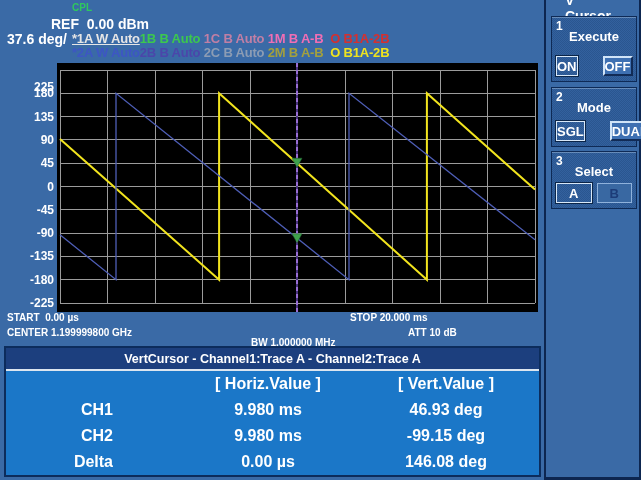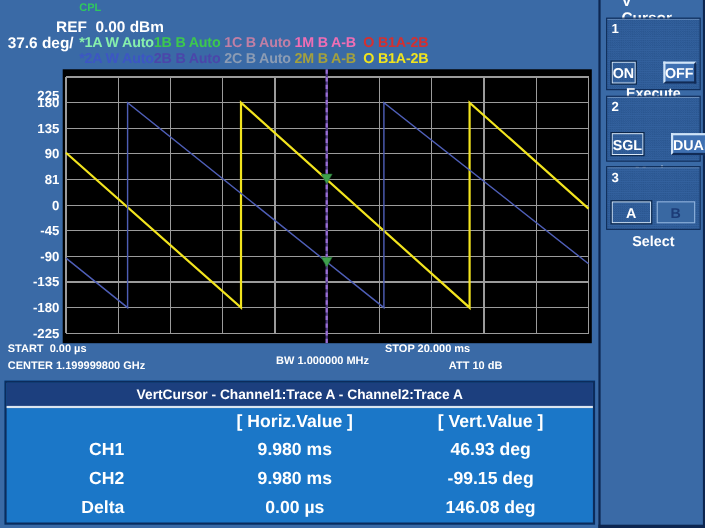--- a/index.html
+++ b/index.html
@@ -17,21 +17,21 @@
   #trow0{top:31px;}
   #trow1{top:45px;}
   
   .plot{left:57px;top:63px;width:481px;height:249px;background:#000;}
   .ylab{position:absolute;left:14px;width:40px;text-align:right;font-size:12px;line-height:14px;}
   
   .fr{font-size:10px;white-space:pre;}
   #f-start{left:7px;top:312px;}
   #f-stop{left:350px;top:312px;}
   #f-center{left:7px;top:327px;}
-  #f-bw{left:208px;top:323px;padding-left:43px;}
+  #f-bw{left:208px;top:337px;padding-left:43px;}
   #f-att{left:408px;top:327px;}
   
   .vtable{left:4px;top:346px;width:537px;height:131px;background:#1b77c8;
     border:2px solid #0c2c5c;box-sizing:border-box;}
   .vtable-hd{height:21px;background:#1c3f7e;border-bottom:2px solid #dce6f0;
     display:flex;align-items:center;justify-content:center;font-size:12.5px;}
   .vt-row{display:grid;grid-template-columns:107px 310px 1fr;height:26px;align-items:center;font-size:16px;}
   .vt-row .c1{text-align:right;}
   .vt-row .c2{text-align:center;}
   .vt-row .c3{text-align:center;transform:translateX(-35px);}
@@ -39,47 +39,47 @@
   .sidebar{left:544px;top:0;width:97px;height:480px;background:#3a6aa6;
     border-left:2px solid #0d2650;border-right:2px solid #0d2650;border-bottom:3px solid #0d2650;
     box-sizing:border-box;}
   .sb-title{display:flex;align-items:center;gap:3px;margin-top:1px;padding:0 16px;font-size:14px;height:14px;}
   .sb-line{flex:1;height:2px;background:#d8e4f0;margin-top:2px;}
   .checker{background-image:conic-gradient(#2a5690 25%, #33619e 0 50%, #2a5690 0 75%, #33619e 0);
     background-size:2px 2px;}
   .sb-group{position:absolute;left:5px;width:86px;border:1px solid #0e2a56;
     box-shadow:inset 0 1px 0 rgba(210,228,248,0.35);box-sizing:border-box;}
   .sb-num{position:absolute;left:4px;top:2px;font-size:12px;}
-  .sb-label{position:absolute;left:0;right:0;top:12px;text-align:center;font-size:13px;margin-top:48px;}
+  .sb-label{position:absolute;left:0;right:0;top:12px;text-align:center;font-size:13px;}
   .sb-btns{position:absolute;left:4px;right:4px;bottom:5px;height:20px;display:flex;gap:5px;}
   .sb-btn{flex:1;display:flex;align-items:center;justify-content:center;font-size:13px;
     box-sizing:border-box;cursor:default;}
   .sb-btn.selected{border:1px solid #d8e8f8;outline:1px solid #0b2548;color:#fff;}
   .sb-btn.raised{background:#3e70b2;color:#fff;
     border-top:2px solid #d0e4f8;border-left:2px solid #d0e4f8;
     border-bottom:2px solid #112b56;border-right:2px solid #112b56;margin-left:20px;}
   .sb-btn.disabled{background:#3968a2;border:1px solid #8fb2dc;color:#1c3c78;}
 </style>
 </head>
 <body>
 
 <div class="screen">
 
   <div class="abs hdr-cpl">CPL</div>
   <div class="abs hdr-ref">REF  0.00 dBm</div>
   <div class="abs hdr-scale">37.6 deg/</div>
-  <div class="abs trace-row" id="trow0"><span style="color: #86efac;">*1A W Auto</span><span style="color: rgb(60, 200, 78);">1B B Auto</span><span style="color: rgb(192, 127, 165);"> 1C B Auto</span><span style="color: rgb(240, 110, 180);"> 1M B A-B</span><span style="color: rgb(212, 48, 48);">  O B1A-2B</span></div>
+  <div class="abs trace-row" id="trow0"><span style="color: #e5e5e5; text-decoration: underline;">*1A W Auto</span><span style="color: rgb(60, 200, 78);">1B B Auto</span><span style="color: rgb(192, 127, 165);"> 1C B Auto</span><span style="color: rgb(240, 110, 180);"> 1M B A-B</span><span style="color: rgb(212, 48, 48);">  O B1A-2B</span></div>
   <div class="abs trace-row" id="trow1"><span style="color: rgb(61, 86, 196);">*2A W Auto</span><span style="color: rgb(75, 70, 170);">2B B Auto</span><span style="color: rgb(140, 156, 180);"> 2C B Auto</span><span style="color: rgb(163, 160, 62); text-align: center;"> 2M B A-B</span><span style="color: rgb(240, 228, 30);">  O B1A-2B</span></div>
 
   <div id="ylabels">
       <div class="ylab" style="top: 80px;">225</div>
       <div class="ylab" style="top: 86.3px;">180</div>
       <div class="ylab" style="top: 109.6px;">135</div>
       <div class="ylab" style="top: 132.9px;">90</div>
-      <div class="ylab" style="top: 156.2px;">81</div>
+      <div class="ylab" style="top: 156.2px;">45</div>
       <div class="ylab" style="top: 179.5px;">0</div>
       <div class="ylab" style="top: 202.8px;">-45</div>
       <div class="ylab" style="top: 226.1px;">-90</div>
       <div class="ylab" style="top: 249.4px;">-135</div>
       <div class="ylab" style="top: 272.7px;">-180</div>
       <div class="ylab" style="top: 296px;">-225</div>
     </div>
 
   <div class="abs plot">
     <svg id="plotsvg" width="481" height="249" viewBox="0 0 481 249">

